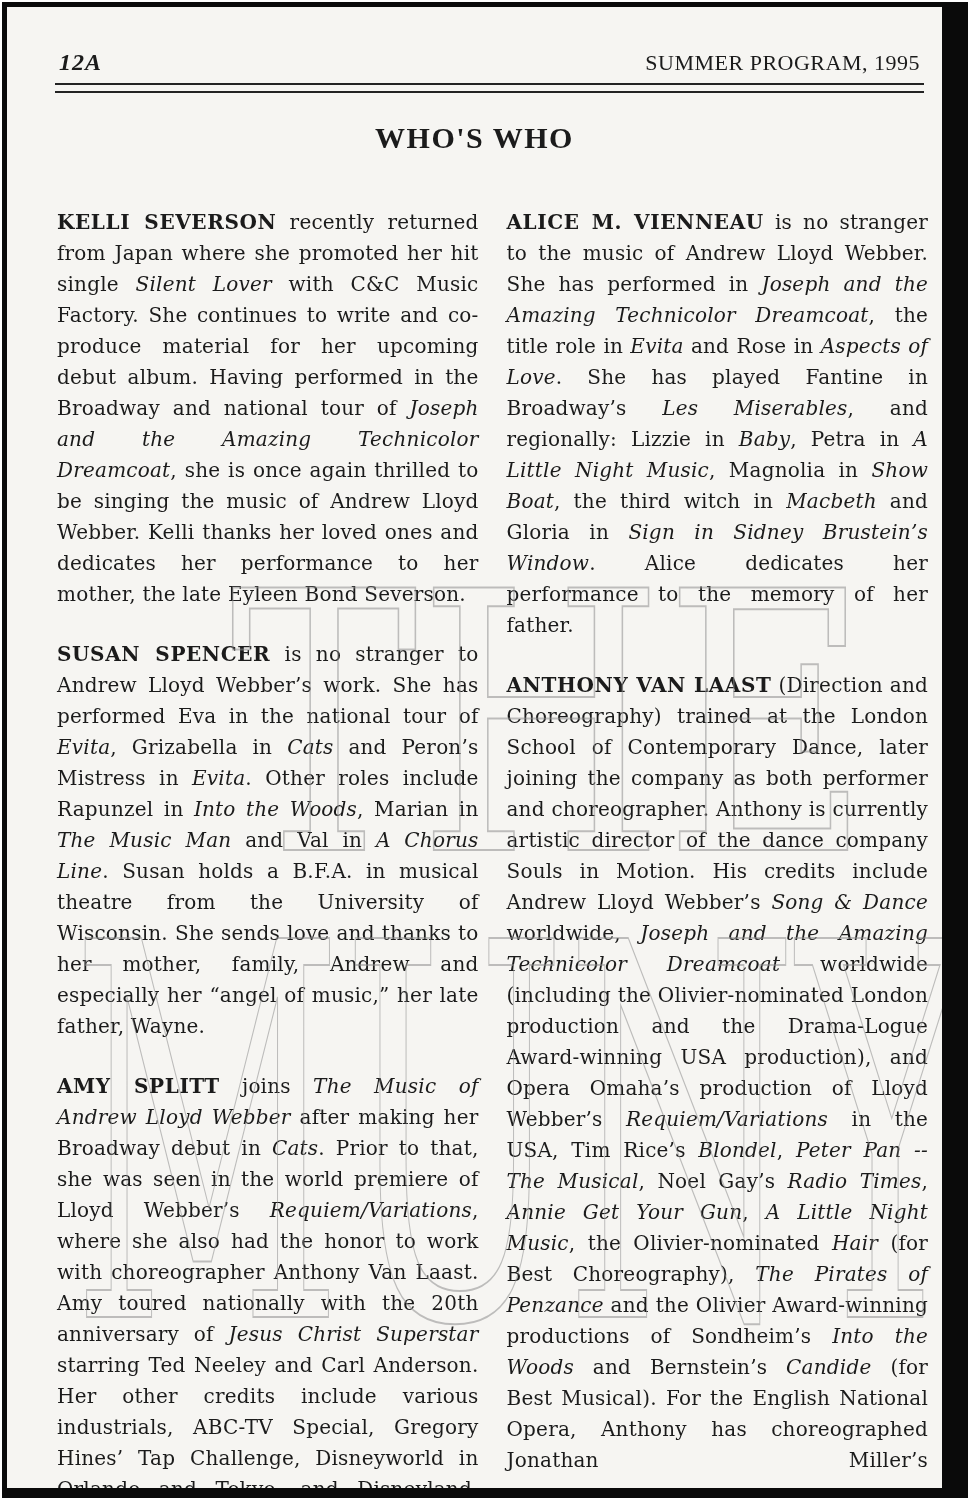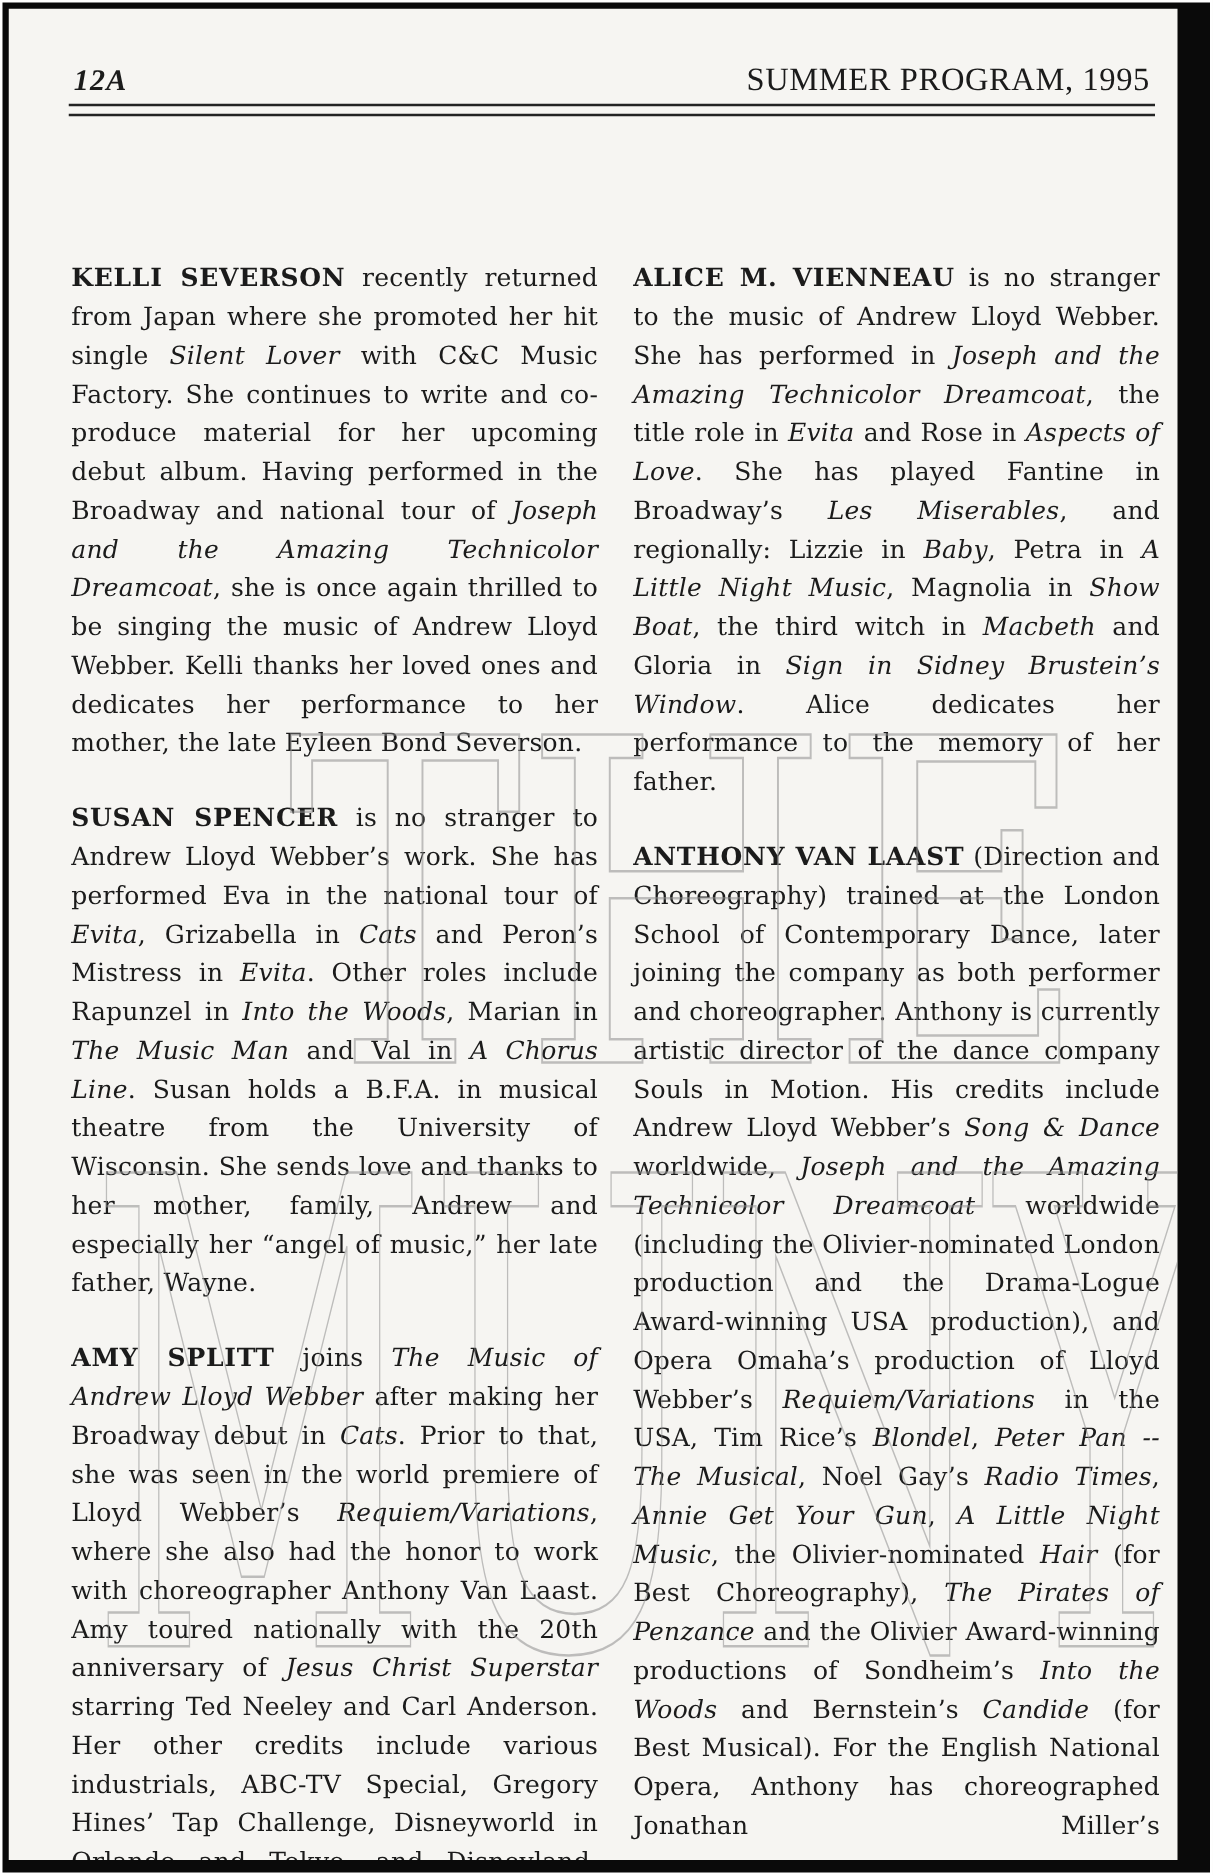--- a/index.html
+++ b/index.html
@@ -25,21 +25,21 @@
     position: absolute; left: 52px; right: 22px; top: 42px;
     display: flex; justify-content: space-between; align-items: baseline;
   }
   .page-number {
     font-family: "Liberation Serif", serif;
     font-weight: bold; font-style: italic;
     font-size: 24px; letter-spacing: 1px;
   }
   .header-right {
     font-family: "Liberation Serif", serif;
-    font-size: 26px; letter-spacing: 0.5px;
+    font-size: 22px; letter-spacing: 0.5px;
   }
   .double-rule {
     position: absolute; left: 48px; right: 18px; top: 76px;
     height: 6px;
     border-top: 2px solid #232323;
     border-bottom: 2px solid #232323;
   }
   .page-title {
     position: absolute; left: 0; right: 0; top: 114px;
     margin: 0;
@@ -86,20 +86,21 @@
 
 <div class="page">
 
   <div class="header-row">
     <span class="page-number">12A</span>
     <span class="header-right">SUMMER PROGRAM, 1995</span>
   </div>
 
   <div class="double-rule"></div>
 
+  <h1 class="page-title">WHO'S WHO</h1>
 
   <svg class="watermark" width="935" height="1481" viewBox="0 0 935 1481" aria-hidden="true">
     <text x="543" y="843" text-anchor="middle" font-size="360" textLength="640" lengthAdjust="spacingAndGlyphs">THE</text>
     <text x="515" y="1310" text-anchor="middle" font-size="520" textLength="900" lengthAdjust="spacingAndGlyphs">MUNY</text>
   </svg>
 
   <div class="columns">
     <div class="col">
         <p class="bio"><span class="seg-bold">KELLI SEVERSON</span><span> recently returned from Japan where she promoted her hit single </span><span class="seg-italic">Silent Lover</span><span> with C&amp;C Music Factory. She continues to write and co-produce material for her upcoming debut album. Having performed in the Broadway and national tour of </span><span class="seg-italic">Joseph and the Amazing Technicolor Dreamcoat</span><span>, she is once again thrilled to be singing the music of Andrew Lloyd Webber. Kelli thanks her loved ones and dedicates her performance to her mother, the late Eyleen Bond Severson.</span></p>
         <p class="bio"><span class="seg-bold">SUSAN SPENCER</span><span> is no stranger to Andrew Lloyd Webber’s work. She has performed Eva in the national tour of </span><span class="seg-italic">Evita</span><span>, Grizabella in </span><span class="seg-italic">Cats</span><span> and Peron’s Mistress in </span><span class="seg-italic">Evita</span><span>. Other roles include Rapunzel in </span><span class="seg-italic">Into the Woods</span><span>, Marian in </span><span class="seg-italic">The Music Man</span><span> and Val in </span><span class="seg-italic">A Chorus Line</span><span>. Susan holds a B.F.A. in musical theatre from the University of Wisconsin. She sends love and thanks to her mother, family, Andrew and especially her “angel of music,” her late father, Wayne.</span></p>

